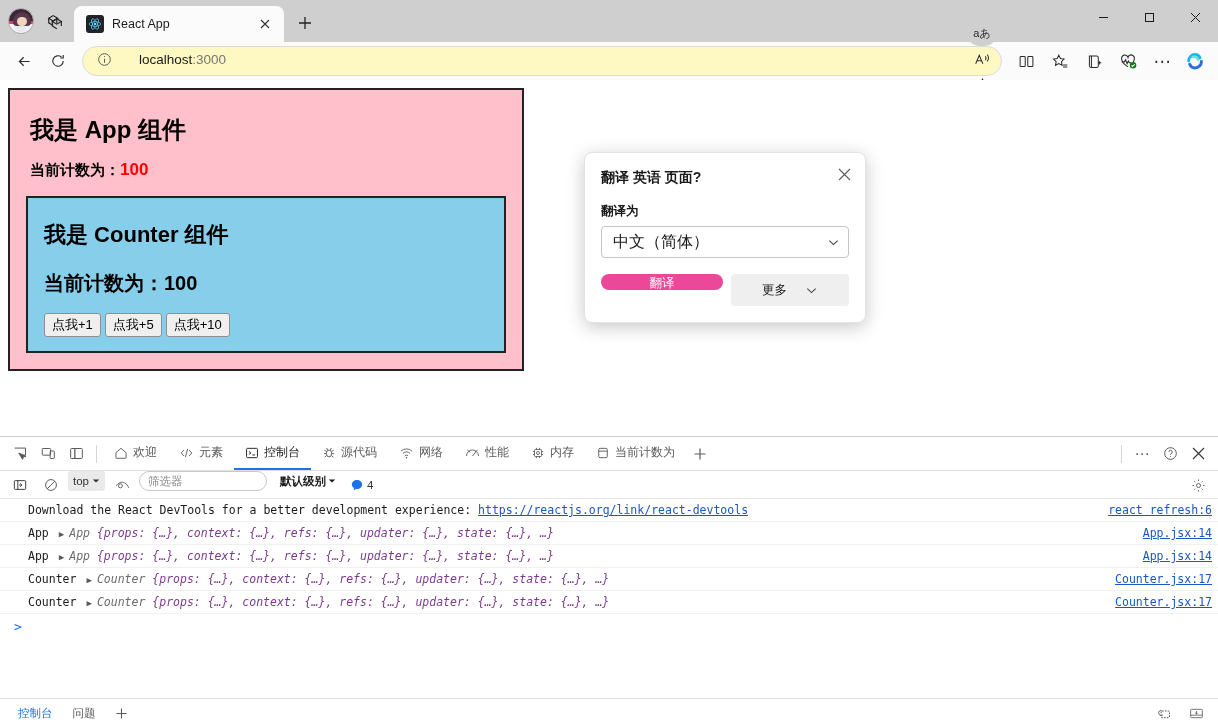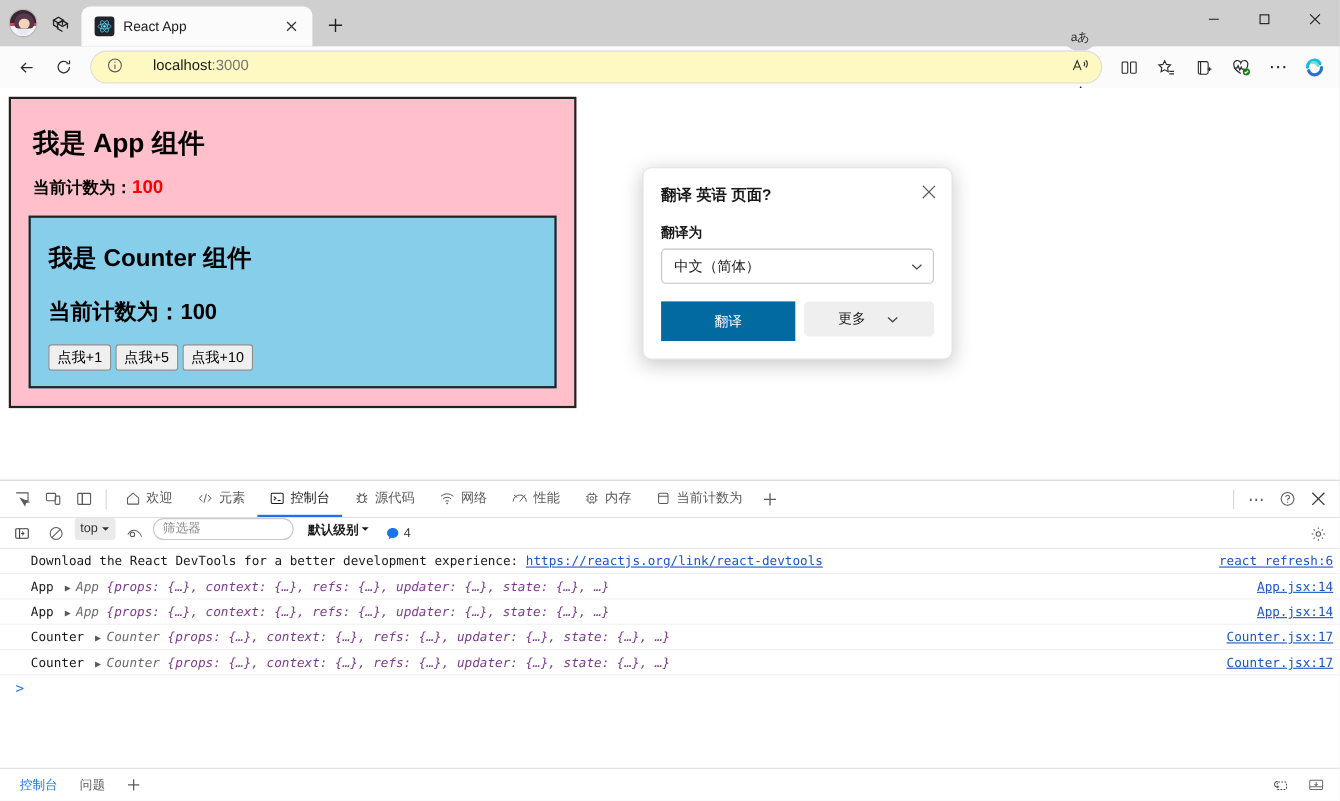--- a/index.html
+++ b/index.html
@@ -211,28 +211,28 @@
   }
   .tp-label {
     font-size: 12.5px; font-weight: bold; color: #1a1a1a;
     margin-bottom: 6px;
   }
   .tp-select {
     height: 32px; border: 1px solid #c4c4c4; border-radius: 4px;
     background: #fff;
     display: flex; align-items: center; justify-content: space-between;
     padding: 0 8px 0 11px;
-    font-size: 13px; color: #1a1a1a;
+    font-size: 16px; color: #1a1a1a;
     cursor: pointer; margin-bottom: 16px;
   }
   .tp-actions { display: flex; gap: 8px; }
   .tp-primary {
-    flex: 0 0 122px; height: 36px;
-    background: #0369a1; color: #fff;
-    border: none; border-radius: 0;
+    flex: 0 0 122px; height: 16px;
+    background: #ec4899; color: #fff;
+    border: none; border-radius: 12px;
     font-size: 12.5px; cursor: pointer;
     font-family: "Liberation Sans", sans-serif;
   }
   .tp-secondary {
     flex: 1; height: 32px;
     background: #efefef; color: #1a1a1a;
     border: none; border-radius: 4px;
     font-size: 12.5px; cursor: pointer;
     display: flex; align-items: center; justify-content: center;
     gap: 18px;

